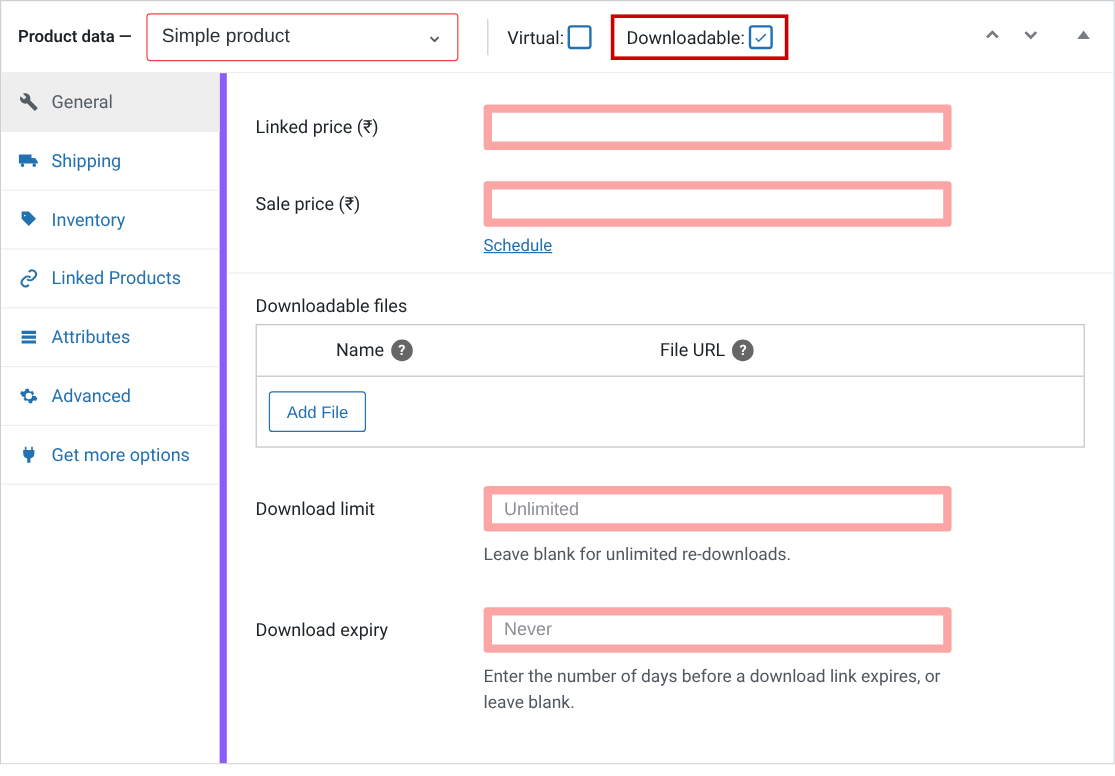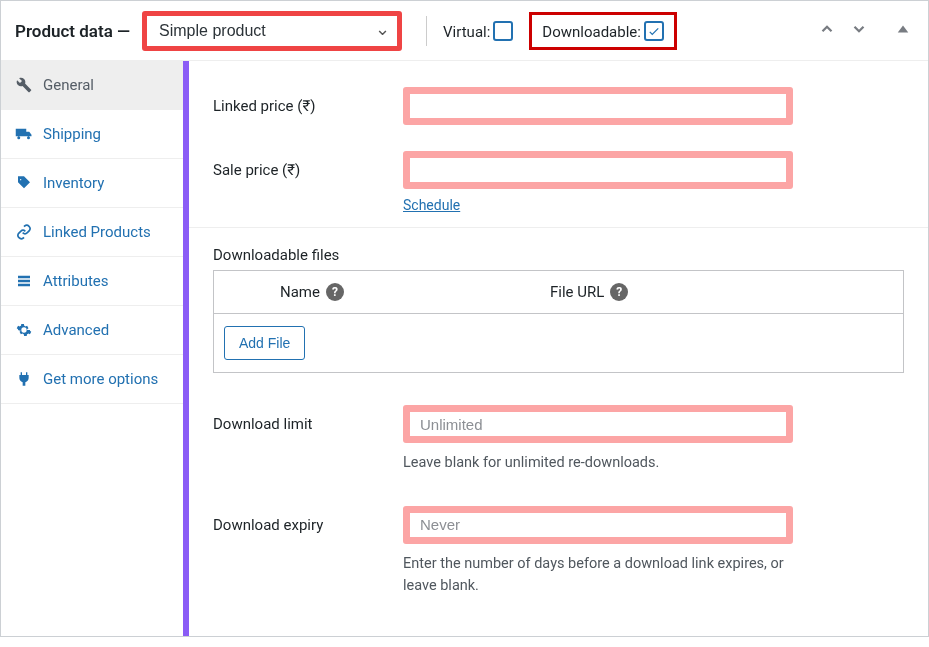--- a/index.html
+++ b/index.html
@@ -19,29 +19,29 @@
       width: 929px;
     }
     .panel-header {
       display: flex;
       align-items: center;
       padding: 8px 14px;
       border-bottom: 1px solid #eee;
       height: 60px;
     }
     .panel-title {
-      font-size: 17px;
+      font-size: 14px;
       font-weight: 600;
       margin-right: 12px;
       color: #1d2327;
     }
     .product-type-select {
       width: 260px;
       height: 40px;
-      border: 5px solid #ef4444;
+      border: 1px solid #ef4444;
       border-radius: 3px;
       font-size: 16px;
       padding: 0 12px;
       color: #2c3338;
       background: #fff;
       appearance: none;
       position: relative;
     }
     .select-wrap {
       position: relative;

